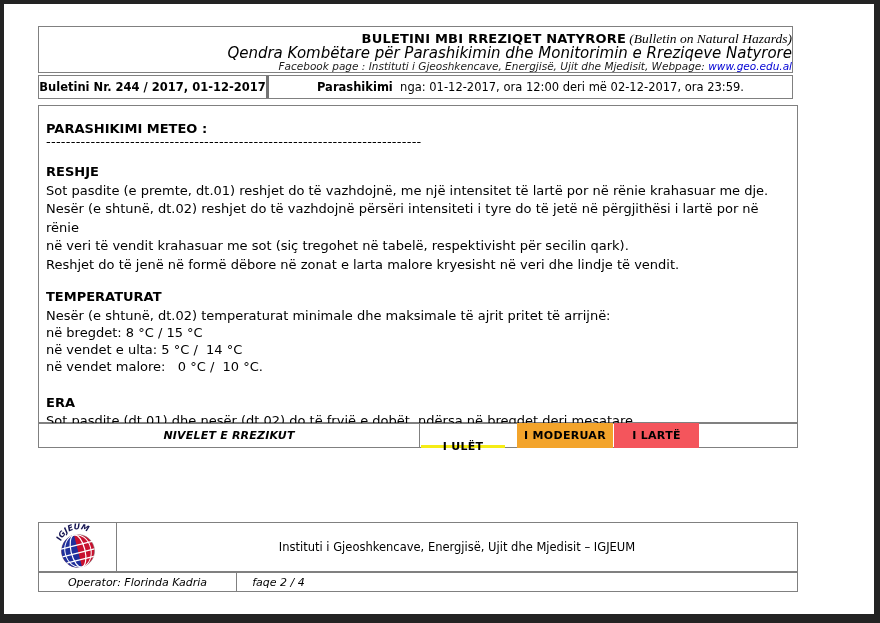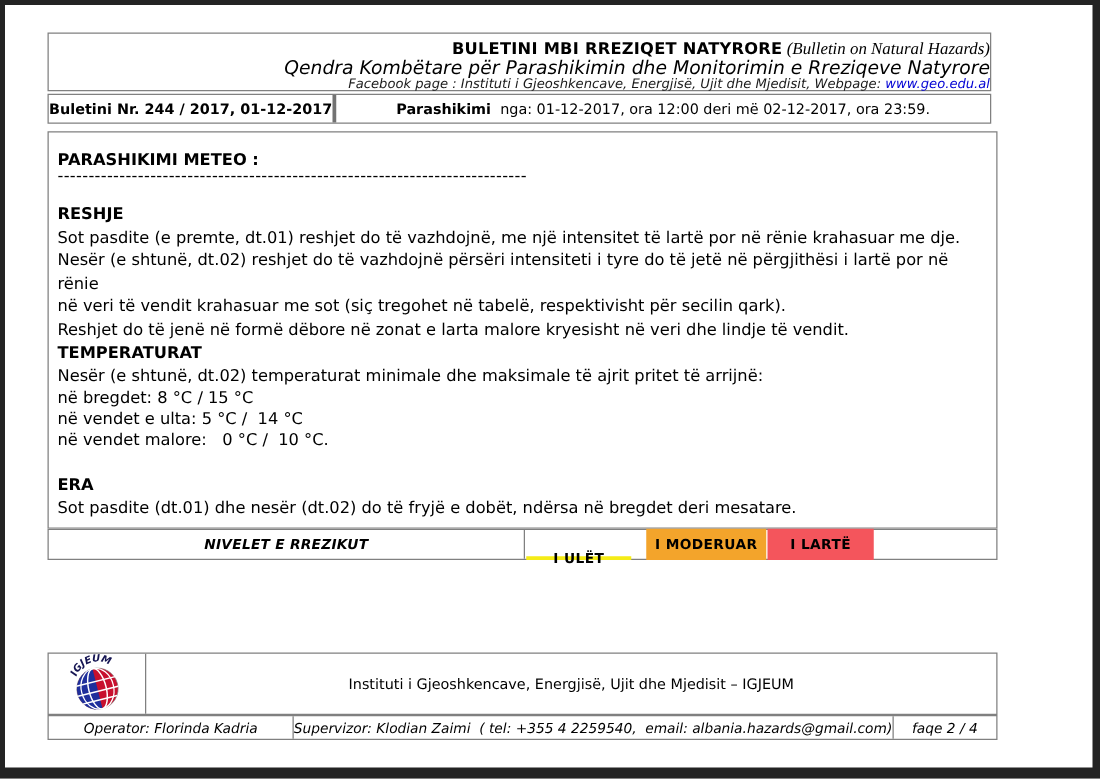--- a/index.html
+++ b/index.html
@@ -29,21 +29,21 @@
   .meta-right b { font-weight:bold; }
 
   
   .main-box { left:34px; top:101px; width:760px; height:318px; padding:15px 8px 0 7px; font-size:13px; }
   .fc-title { font-weight:bold; line-height:15px; }
   .fc-dashes { line-height:11px; letter-spacing:.25px; }
   .fc-heading { font-weight:bold; line-height:18.5px; }
   .fc-line { line-height:18.5px; white-space:pre-wrap; }
   .fc-line.tight { line-height:17px; }
   .sec-reshje { margin-top:16px; }
-  .sec-temperaturat { }
+  .sec-temperaturat { margin-top:14px; }
   .sec-era { margin-top:19px; }
 
   
   .risk-row { left:34px; top:419px; width:760px; height:25px; display:flex; align-items:stretch; }
   .risk-label { width:380px; border-right:1px solid #808080; display:flex; align-items:center; justify-content:center;
                 font-size:11px; font-weight:bold; font-style:italic; letter-spacing:.2px; }
   .risk-level { display:flex; align-items:center; justify-content:center; font-size:11px; font-weight:bold;
                 letter-spacing:.3px; margin:-1px 0 -1px 1px; }
   .risk-level.first { margin-left:3px; }
   .rl-0 { width:94px; } .rl-1 { width:84px;margin-top:21px; } .rl-2 { width:96px;margin-left:12px; } .rl-3 { width:85px; }
@@ -132,17 +132,16 @@
           <line x1="13.5" y1="30" x2="46.5" y2="30" stroke="#ffffff" stroke-width="1.2"></line>
           <line x1="16" y1="37" x2="44" y2="37" stroke="#ffffff" stroke-width="1.2"></line>
         </g>
       </svg>
     </div>
     <div class="inst-cell">Instituti i Gjeoshkencave, Energjisë, Ujit dhe Mjedisit – IGJEUM</div>
   </div>
 
   <div class="abs bordered op-row">
     <div class="op-cell op-operator">Operator: Florinda Kadria</div>
-    <div class="op-cell op-supervisor">Supervizor: Klodian Zaimi  ( tel: +355 4 2259540,  email: albania.hazards@gmail.com)</div>
     <div class="op-cell op-page">faqe 2 / 4</div>
   </div>
 
 </div>
 
 </body></html>

